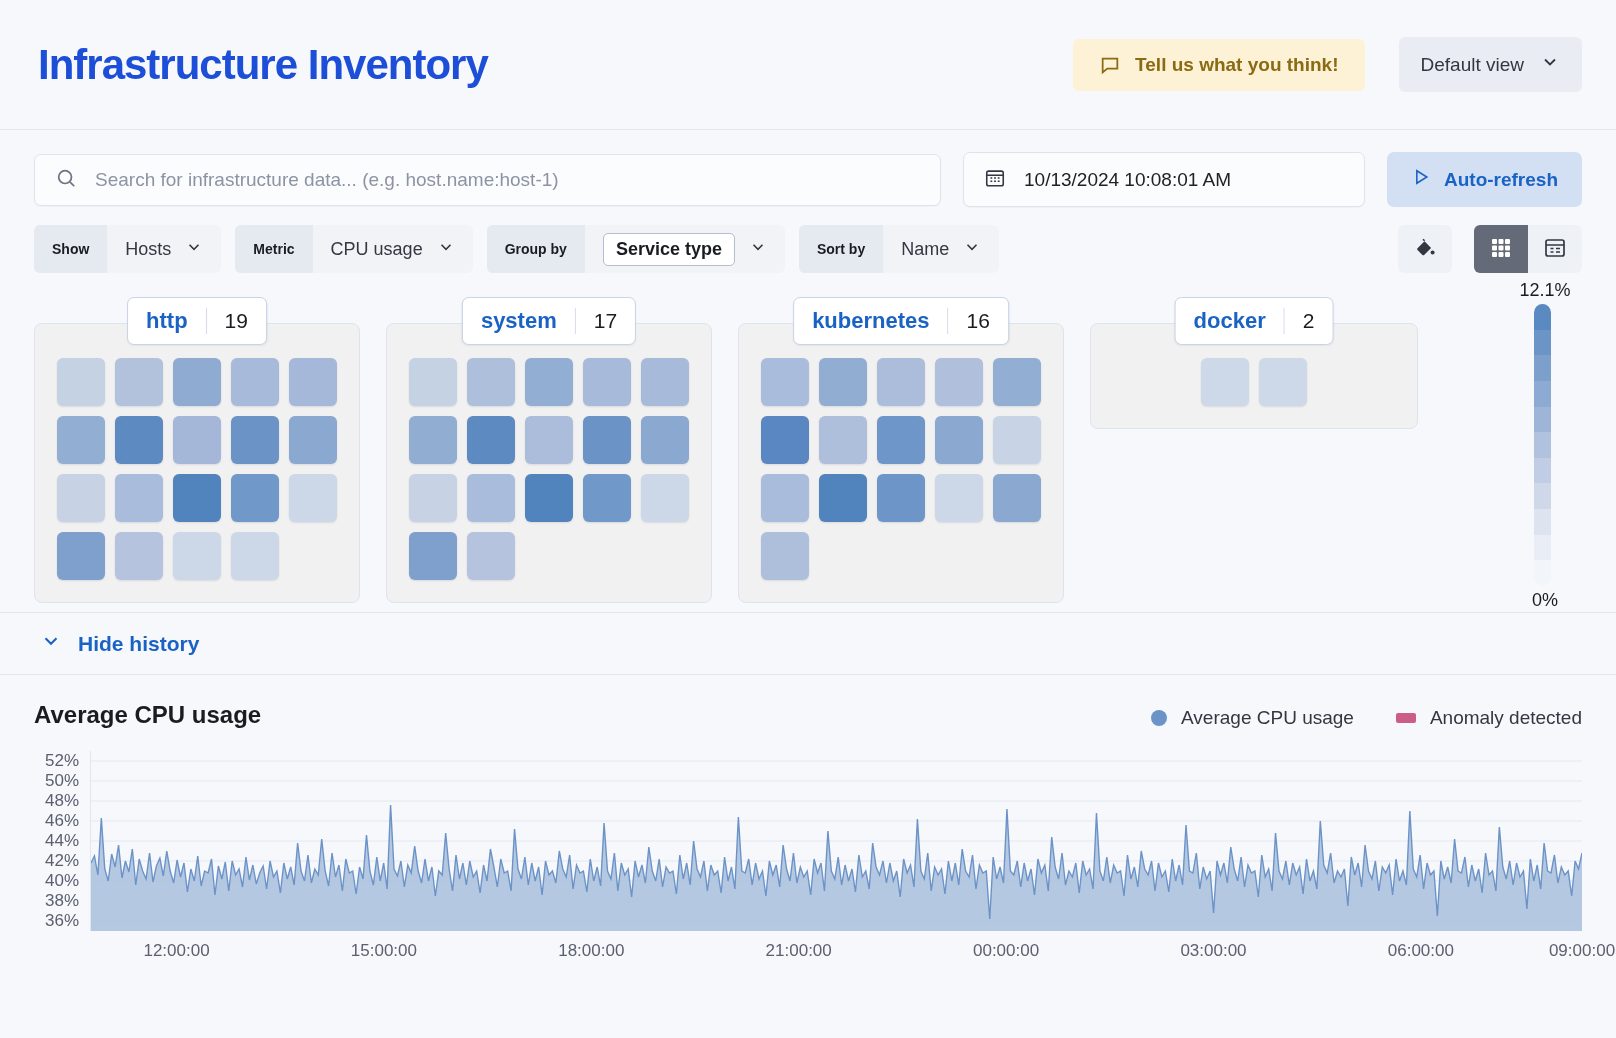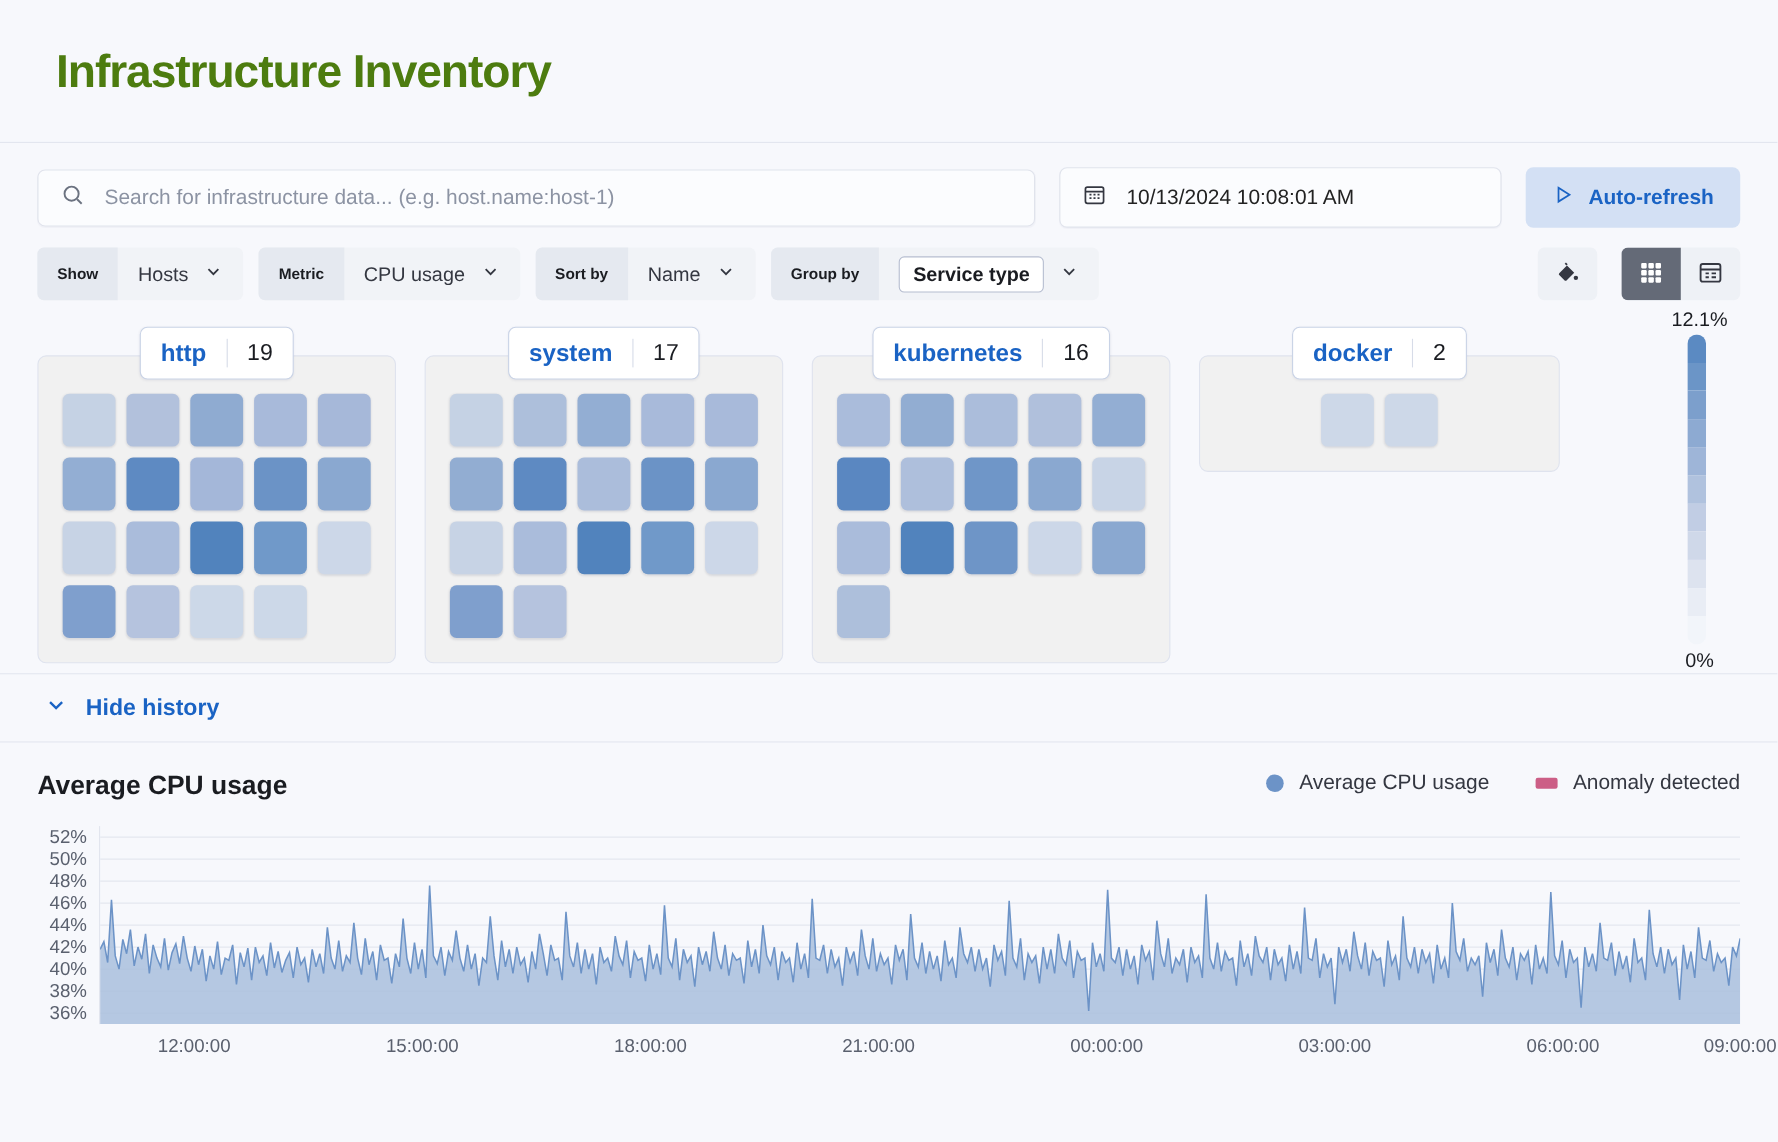--- a/index.html
+++ b/index.html
@@ -19,22 +19,22 @@
     border-bottom:1px solid #e3e6ef;
     display:flex;
     align-items:center;
     padding:0 34px;
     position:relative;
   }
   .page-title {
     font-size:42px;
     font-weight:700;
     letter-spacing:-1px;
-    color:#4d7c0f;
-    margin:17px;
+    color:#1d4ed8;
+    margin:4px;
     line-height:1;
   }
   .header-right {
     margin-left:auto;
     display:flex;
     align-items:center;
     gap:34px;
   }
   .feedback-btn {
     background:#fdf2d5;
@@ -310,21 +310,21 @@
     font-size:21px;
     font-weight:700;
     cursor:pointer;
     background:none;border:none;font-family:inherit;
   }
 
   
   .chart-section { padding:26px 34px 0 34px; }
   .chart-head {
     display:flex;
-    align-items:flex-start;
+    align-items:flex-end;
   }
   .chart-title {
     font-size:24px;
     font-weight:700;
     color:#1a1c21;
     margin:0;
   }
   .chart-legend {
     margin-left:auto;
     display:flex;
@@ -371,20 +371,38 @@
     position:absolute;
     transform:translateX(-50%);
     white-space:nowrap;
   }
 </style>
 </head>
 <body>
 
 <div class="page-header">
   <h1 class="page-title">Infrastructure Inventory</h1>
+  <div class="header-right">
+    <button class="feedback-btn">
+      <span>
+        <svg width="22" height="22" viewBox="0 0 24 24" fill="none" stroke="#8a6a12" stroke-width="1.9">
+          <path d="M4 5h16v11H9l-5 4V5z"></path>
+        </svg>
+      </span>
+      <span>Tell us what you think!</span>
+    </button>
+    <button class="view-btn">
+      <span>Default view</span>
+      <span>
+        <svg width="20" height="20" viewBox="0 0 24 24" fill="none" stroke="#343741" stroke-width="2.2">
+          <path d="M6 9l6 6 6-6"></path>
+        </svg>
+      </span>
+    </button>
+  </div>
 </div>
 
 <div class="toolbar">
   <div class="toolbar-row1">
     <div class="search-box">
       <span>
         <svg width="22" height="22" viewBox="0 0 24 24" fill="none" stroke="#6b7280" stroke-width="1.9">
           <circle cx="11" cy="11" r="7"></circle>
             <path d="M16.5 16.5L21 21"></path>
         </svg>
@@ -431,35 +449,35 @@
         <span class="vtxt">CPU usage</span>
         <span>
           <svg width="18" height="18" viewBox="0 0 24 24" fill="none" stroke="#343741" stroke-width="2.2">
               <path d="M6 9l6 6 6-6"></path>
             </svg>
         </span>
       </div>
     </div>
 
     <div class="ctrl-group">
-      <div class="ctrl-label">Sort by</div>
-      <div class="ctrl-value">
-        <span class="vtxt">Name</span>
+      <div class="ctrl-label">Group by</div>
+      <div class="ctrl-value boxed">
+        <span class="vtxt">Service type</span>
         <span>
           <svg width="18" height="18" viewBox="0 0 24 24" fill="none" stroke="#343741" stroke-width="2.2">
               <path d="M6 9l6 6 6-6"></path>
             </svg>
         </span>
       </div>
     </div>
 
     <div class="ctrl-group">
-      <div class="ctrl-label">Group by</div>
-      <div class="ctrl-value boxed">
-        <span class="vtxt">Service type</span>
+      <div class="ctrl-label">Sort by</div>
+      <div class="ctrl-value">
+        <span class="vtxt">Name</span>
         <span>
           <svg width="18" height="18" viewBox="0 0 24 24" fill="none" stroke="#343741" stroke-width="2.2">
               <path d="M6 9l6 6 6-6"></path>
             </svg>
         </span>
       </div>
     </div>
 
     <div class="right-tools">
       <button class="icon-btn">

